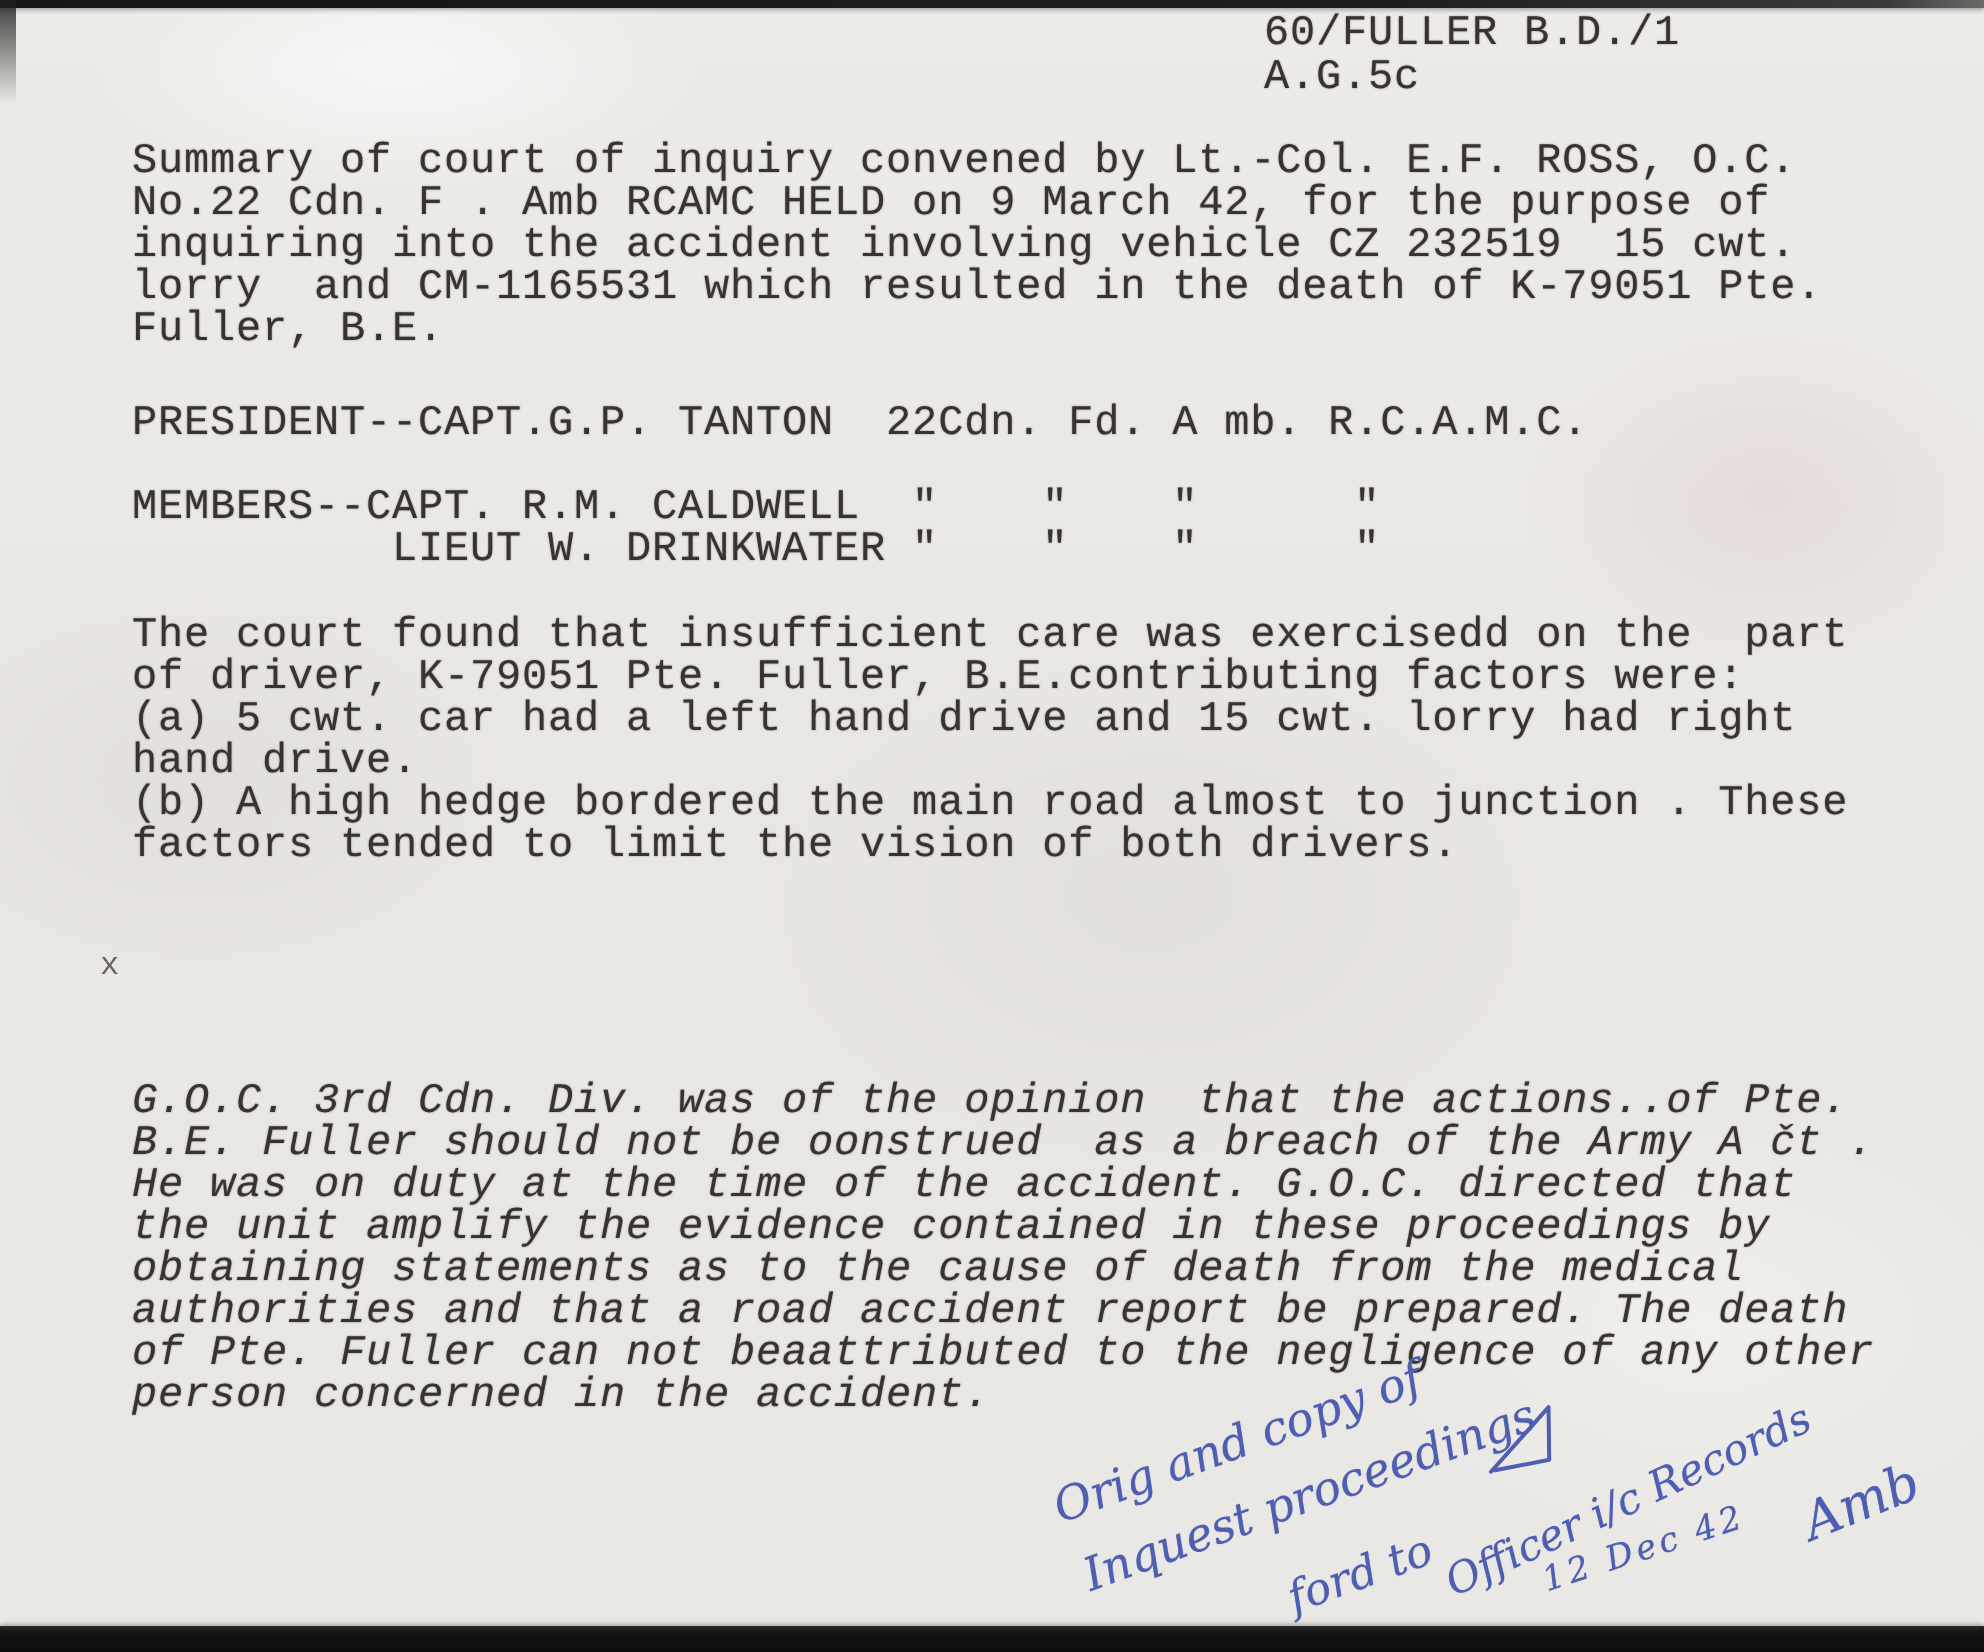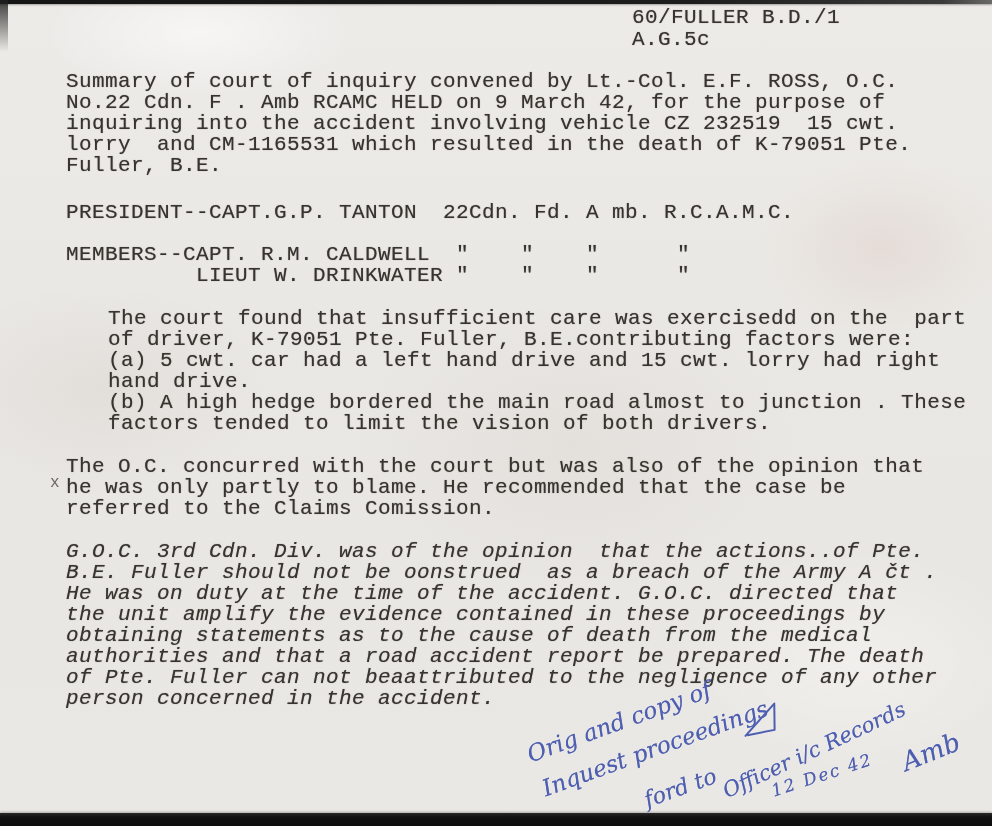--- a/index.html
+++ b/index.html
@@ -47,21 +47,21 @@
     font-size: 21px;
     line-height: 21px;
     letter-spacing: 0.4px;
     color: #37342f;
     text-shadow: 0 0 1px rgba(55,52,47,0.55);
   }
   .ref { left: 632px; top: 7px; line-height: 22px; }
   .p1  { left: 66px;  top: 71px; }
   .p2  { left: 66px;  top: 202px; }
   .p3  { left: 66px;  top: 244px; }
-  .p4  { left: 66px;  top: 308px; margin-left: 42px; }
+  .p4  { left: 66px;  top: 308px; }
   .p5  { left: 66px;  top: 456px; }
   .p6  { left: 66px;  top: 541px; font-style: italic; }
   .foot{ left: 66px;  top: 736px; }
   .margin-x {
     position: absolute; left: 50px; top: 474px;
     font-family: "Liberation Mono", "DejaVu Sans Mono", monospace;
     font-size: 16px; color: #4a463f; opacity: 0.8;
   }
   
   .hw span {
@@ -109,23 +109,20 @@
 
   <pre class="type p4">The court found that insufficient care was exercisedd on the  part
 of driver, K-79051 Pte. Fuller, B.E.contributing factors were:
 (a) 5 cwt. car had a left hand drive and 15 cwt. lorry had right
 hand drive.
 (b) A high hedge bordered the main road almost to junction . These
 factors tended to limit the vision of both drivers.</pre>
 
   <span class="margin-x">x</span>
 
-  <pre class="type p5">The O.C. concurred with the court but was also of the opinion that
-he was only partly to blame. He recommended that the case be
-referred to the Claims Comission.</pre>
 
   <pre class="type p6">G.O.C. 3rd Cdn. Div. was of the opinion  that the actions..of Pte.
 B.E. Fuller should not be oonstrued  as a breach of the Army A čt .
 He was on duty at the time of the accident. G.O.C. directed that
 the unit amplify the evidence contained in these proceedings by
 obtaining statements as to the cause of death from the medical
 authorities and that a road accident report be prepared. The death
 of Pte. Fuller can not beaattributed to the negligence of any other
 person concerned in the accident.</pre>
 

